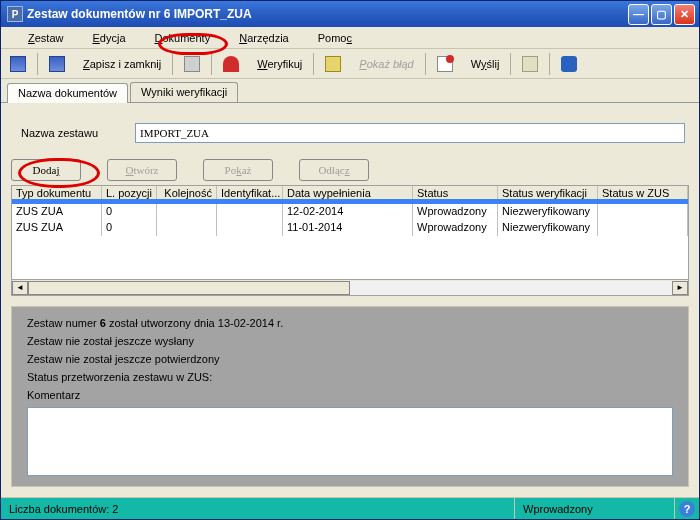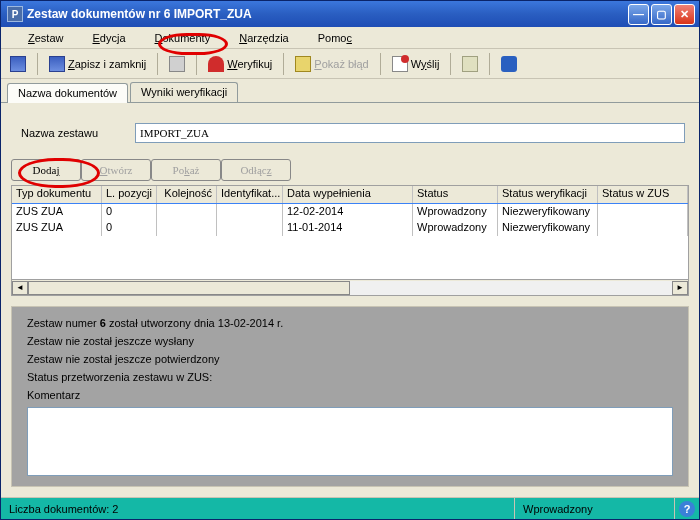--- a/index.html
+++ b/index.html
@@ -81,26 +81,26 @@
     align-items: center;
     padding: 0 4px;
     gap: 4px;
     border-bottom: 1px solid #c8c4b4;
   }
   .tool-btn {
     height: 24px;
     padding: 0 4px;
     display: inline-flex;
     align-items: center;
-    gap: 3px;
+    gap: 18px;
     border: 1px solid transparent;
     cursor: pointer;
   }
   .tool-btn .ico { width: 16px; height: 16px; display: inline-block; }
-  .tool-btn.disabled { color: #a0a0a0; cursor: default; }
+  .tool-btn.disabled { color: #a0a0a0; cursor: default; font-style: italic; }
   .tool-btn .lbl span.u { text-decoration: underline; }
   .sep {
     width: 1px; height: 22px;
     background: #b0ac98;
     margin: 0 2px;
   }
   .ico-save { background: linear-gradient(#3b5fc0,#6c8ee0); border:1px solid #2a4090; }
   .ico-saveclose { background: linear-gradient(#3b5fc0,#6c8ee0); border:1px solid #2a4090; }
   .ico-print { background: #d0d0d0; border:1px solid #888; }
   .ico-verify { background: #d02c2c; border-radius: 50% 50% 0 0; }
@@ -167,33 +167,34 @@
     background: #ece9d8;
     border: 1px solid #888;
     border-radius: 3px;
     font-family: Tahoma;
     font-size: 11px;
     cursor: pointer;
   }
   .win-btn:disabled {
     color: #a0a0a0;
     cursor: default;
+    margin-left: 26px;
   }
   .win-btn span.u { text-decoration: underline; }
   .grid {
     border: 1px solid #a0a0a0;
     background: #fff;
     height: 95px;
     overflow: hidden;
     position: relative;
   }
   .grid-header {
     display: flex;
     background: #ece9d8;
-    border-bottom: 1px solid #3b82f6;
+    border-bottom: 5px solid #3b82f6;
     height: 18px;
   }
   .grid-header .col, .grid-row .cell {
     border-right: 1px solid #c0c0c0;
     padding: 1px 4px;
     overflow: hidden;
     white-space: nowrap;
   }
   .grid-header .col { background: #ece9d8; }
   .grid-body { background: #fff; }

